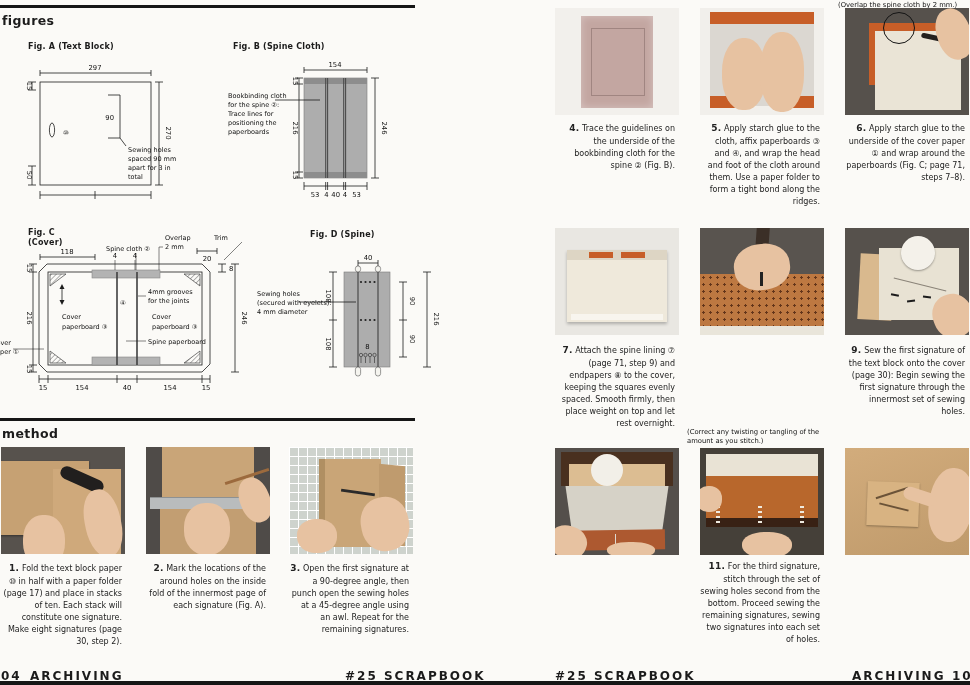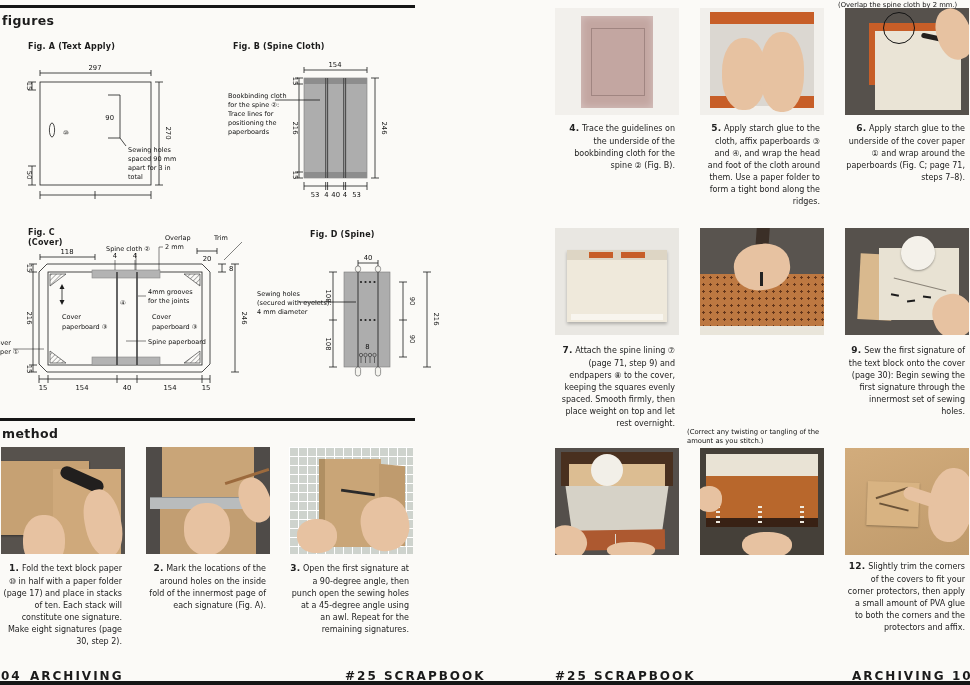--- a/index.html
+++ b/index.html
@@ -26,21 +26,21 @@
   .dim{font-family:"DejaVu Sans",sans-serif;font-size:6.8px;fill:#111}
 </style>
 </head>
 <body>
 
 <div class="spread">
 
   <div class="rule" style="left:0;top:5px;width:415px;height:3px"></div>
   <div class="h-section" style="left:2px;top:13px">figures</div>
 
-  <div class="fig-title" style="left:28px;top:42px">Fig. A (Text Apply)</div>
+  <div class="fig-title" style="left:28px;top:42px">Fig. A (Text Block)</div>
   <div class="fig-title" style="left:233px;top:42px">Fig. B (Spine Cloth)</div>
   <div class="fig-title" style="left:28px;top:228px">Fig. C
 (Cover)</div>
   <div class="fig-title" style="left:310px;top:230px">Fig. D (Spine)</div>
 
   <svg style="left:18px;top:58px" width="205" height="155" viewBox="0 0 205 155">
     <g class="ln">
       <rect x="22" y="24" width="111" height="103"></rect>
       <line x1="22" y1="12" x2="22" y2="18"></line>
         <line x1="133" y1="12" x2="133" y2="18"></line>
@@ -400,21 +400,21 @@
     <div class="hand" style="left:58px;top:42px;width:34px;height:13px;border-radius:8px;transform:rotate(18deg)"></div>
   </div>
 
   <div class="caption" style="left:555px;top:122px"><b>4.</b> <span>Trace the guidelines on the underside of the bookbinding cloth for the spine ② (Fig. B).</span></div>
   <div class="caption" style="left:700px;top:122px"><b>5.</b> <span>Apply starch glue to the cloth, affix paperboards ③ and ④, and wrap the head and foot of the cloth around them. Use a paper folder to form a tight bond along the ridges.</span></div>
   <div class="caption" style="left:845px;top:122px"><b>6.</b> <span>Apply starch glue to the underside of the cover paper ① and wrap around the paperboards (Fig. C; page 71, steps 7–8).</span></div>
 
   <div class="caption" style="left:555px;top:344px"><b>7.</b> <span>Attach the spine lining ⑦ (page 71, step 9) and endpapers ⑧ to the cover, keeping the squares evenly spaced. Smooth firmly, then place weight on top and let rest overnight.</span></div>
   <div class="caption" style="left:845px;top:344px"><b>9.</b> <span>Sew the first signature of the text block onto the cover (page 30): Begin sewing the first signature through the innermost set of sewing holes.</span></div>
 
-  <div class="caption" style="left:845px;top:560px"><b>12.</b> <span>Slightly trim the corners of the covers to fit your corner protectors, then apply a small amount of PVA glue to both the corners and the protectors and affix.</span></div>
+  <div class="caption" style="left:700px;top:560px"><b>11.</b> <span>For the third signature, stitch through the set of sewing holes second from the bottom. Proceed sewing the remaining signatures, sewing two signatures into each set of holes.</span></div>
 
   <div class="footer-item" style="left:555px">#25 SCRAPBOOK</div>
   <div class="footer-item" style="left:852px">ARCHIVING</div>
   <div class="footer-item" style="left:952px">10</div>
 
   <div class="rule" style="left:0;top:681px;width:970px;height:4px"></div>
 
 </div>
 
 </body></html>

